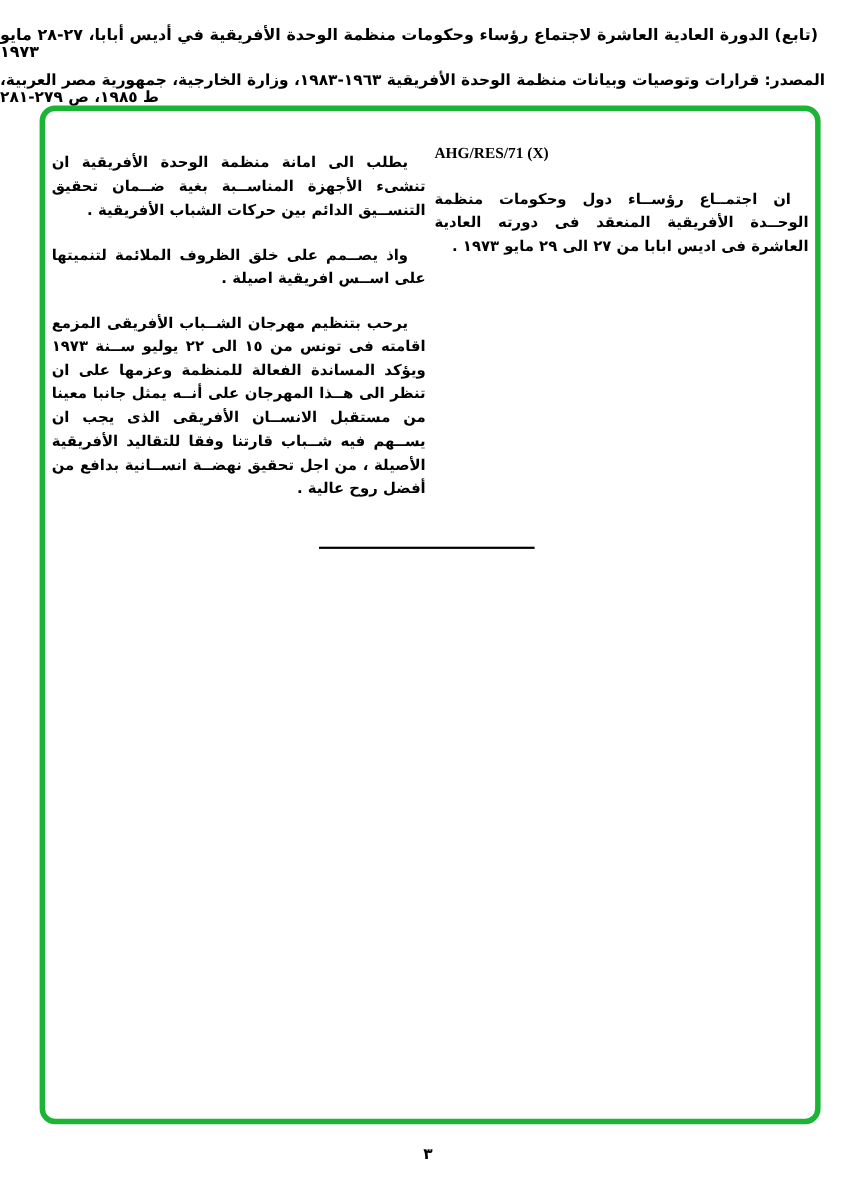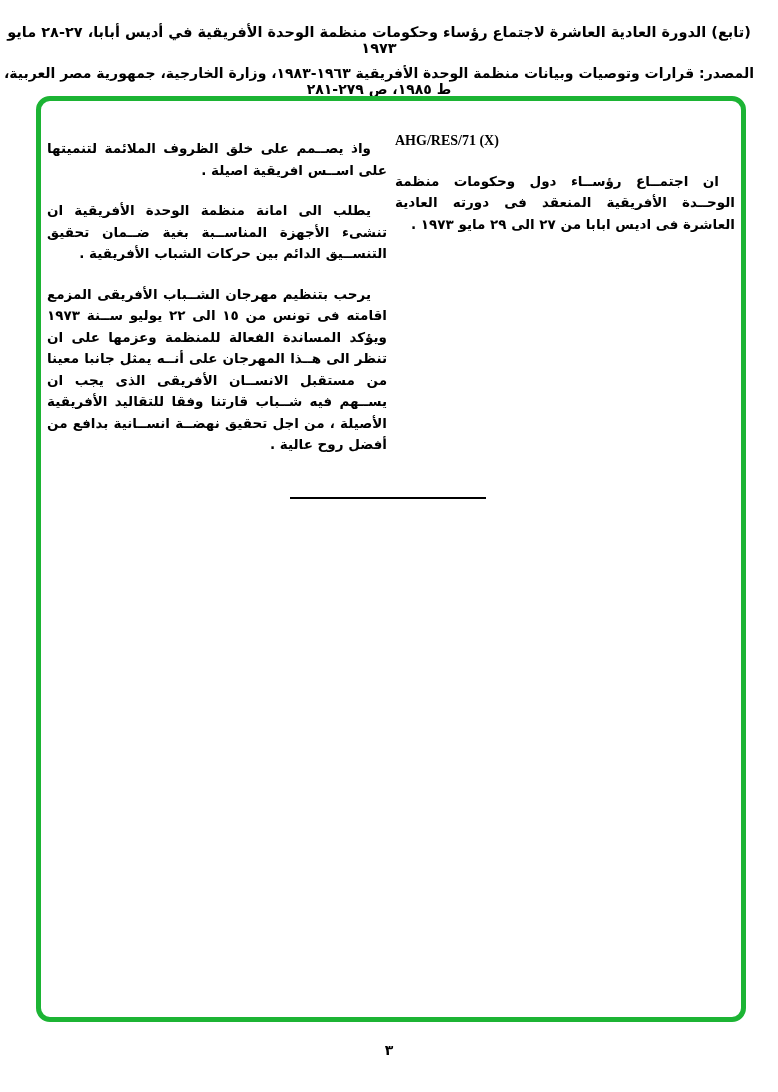--- a/index.html
+++ b/index.html
@@ -8,21 +8,21 @@
     background: #ffffff;
     color: #000000;
     font-family: "DejaVu Sans", sans-serif;
     position: relative;
     overflow: hidden;
   }
   .page-header {
     position: absolute;
     top: 24px; left: 0;
     width: 758px;
-    text-align: center;
+    text-align: left;
     direction: rtl;
   }
   .header-title {
     font-size: 14.5px;
     font-weight: bold;
   }
   .header-source {
     font-size: 14px;
     font-weight: bold;
     margin-top: 9px;
@@ -90,21 +90,21 @@
 </div>
 
 <div class="frame">
 
   <div class="col col-right">
     <p class="res-code">AHG/RES/71 (X)</p>
     <p>ان اجتمــاع رؤســاء دول وحكومات منظمة الوحــدة الأفريقية المنعقد فى دورته العادية العاشرة فى اديس ابابا من ٢٧ الى ٢٩ مايو ١٩٧٣ .</p>
   </div>
 
   <div class="col col-left">
+    <p>يطلب الى امانة منظمة الوحدة الأفريقية ان تنشىء الأجهزة المناســبة بغية ضــمان تحقيق التنســيق الدائم بين حركات الشباب الأفريقية .</p>
     <p>واذ يصــمم على خلق الظروف الملائمة لتنميتها على اســس افريقية اصيلة .</p>
-    <p>يطلب الى امانة منظمة الوحدة الأفريقية ان تنشىء الأجهزة المناســبة بغية ضــمان تحقيق التنســيق الدائم بين حركات الشباب الأفريقية .</p>
     <p>يرحب بتنظيم مهرجان الشــباب الأفريقى المزمع اقامته فى تونس من ١٥ الى ٢٢ يوليو ســنة ١٩٧٣ ويؤكد المساندة الفعالة للمنظمة وعزمها على ان تنظر الى هــذا المهرجان على أنــه يمثل جانبا معينا من مستقبل الانســان الأفريقى الذى يجب ان يســهم فيه شــباب قارتنا وفقا للتقاليد الأفريقية الأصيلة ، من اجل تحقيق نهضــة انســانية بدافع من أفضل روح عالية .</p>
   </div>
 
   <div class="footnote-divider"></div>
 </div>
 
 <div class="page-number">٣</div>
 
 </body></html>

